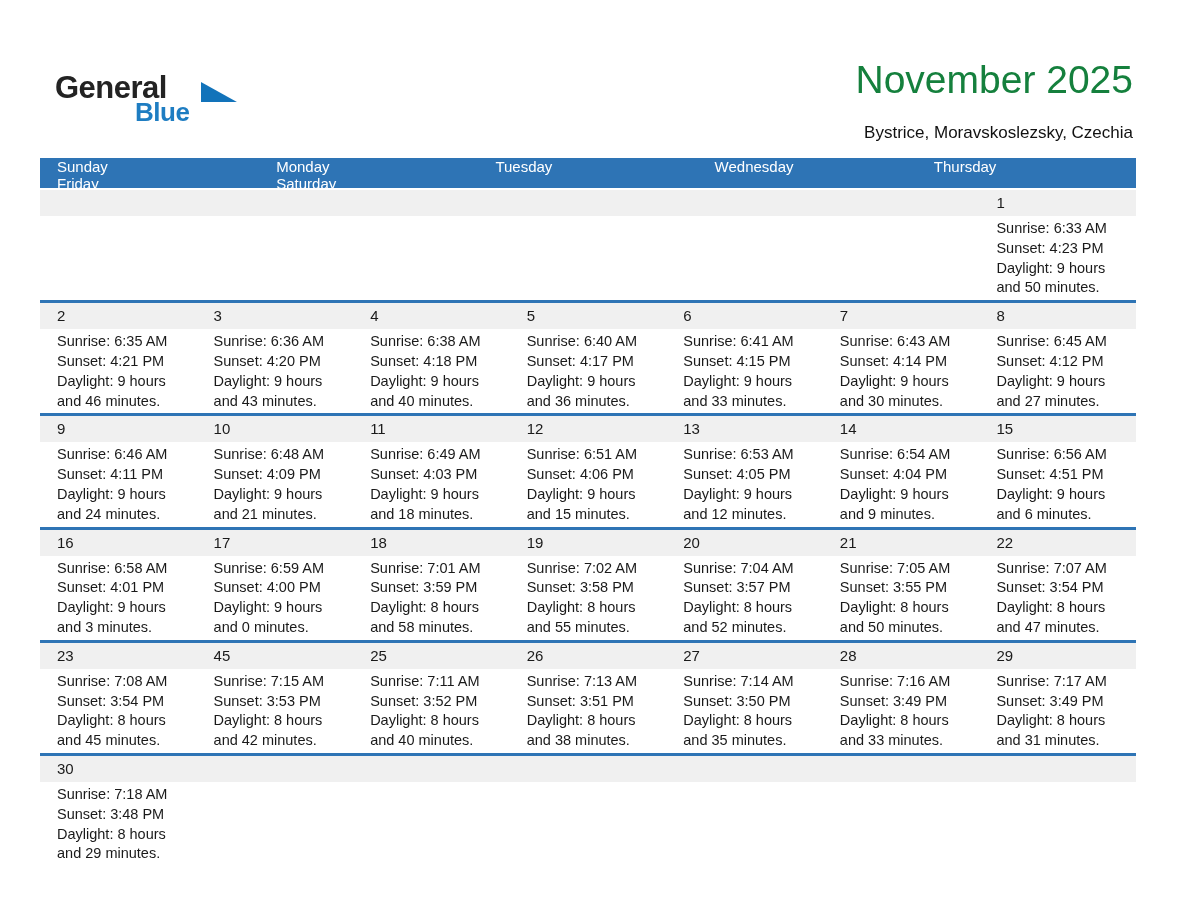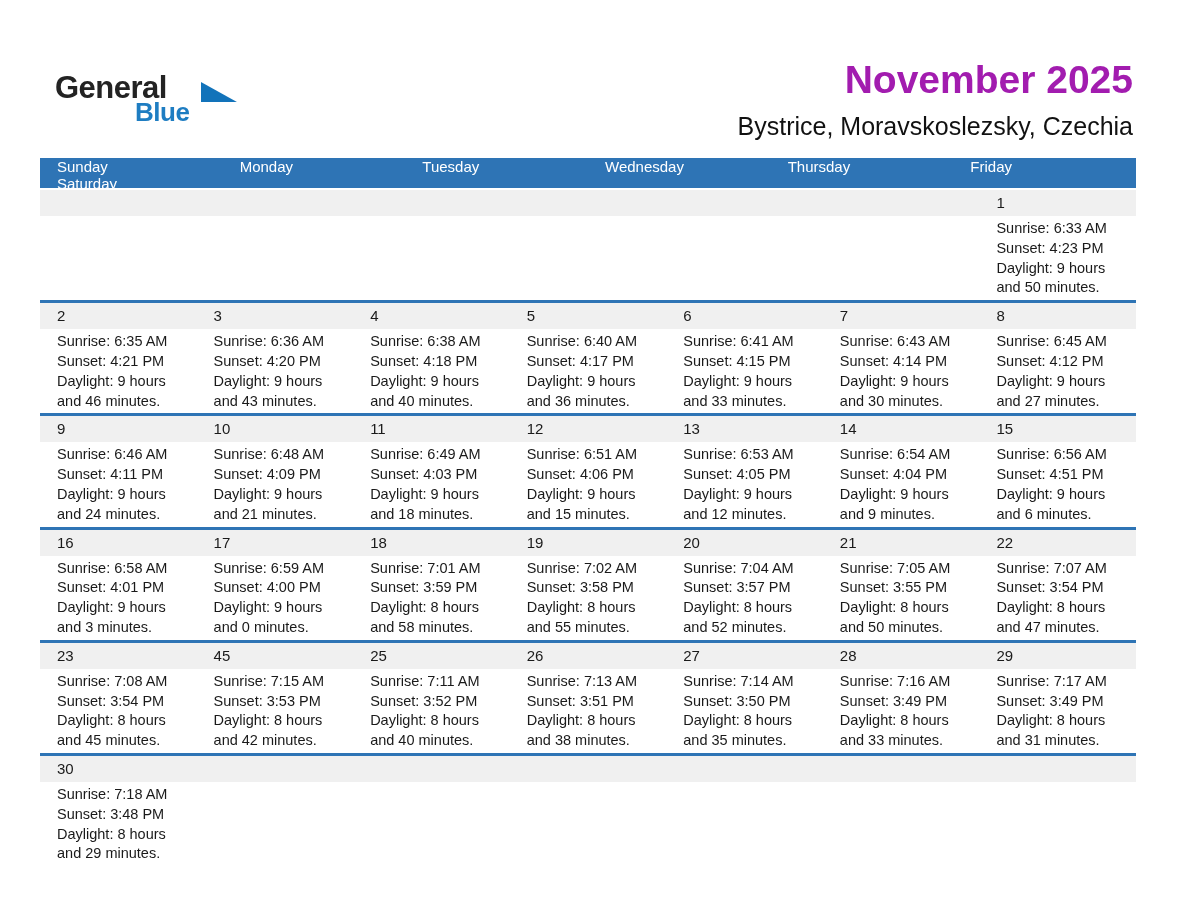--- a/index.html
+++ b/index.html
@@ -8,26 +8,26 @@
 
   
   .logo { position:absolute; left:55px; top:72px; width:240px; }
   .logo-row { display:flex; align-items:flex-end;gap:32px; }
   .logo-general { font-size:31px; font-weight:600; color:#232323; letter-spacing:-0.5px; line-height:1; }
   .logo-triangle { width:36px; height:20px; background:#1273BA; clip-path:polygon(0 0, 100% 100%, 0 100%); margin-left:2px; margin-bottom:1px; }
   .logo-blue { font-size:26px; font-weight:600; color:#1E7DC2; letter-spacing:-0.5px; line-height:1; margin-left:80px; margin-top:-4px; }
 
   
   .titleblock { position:absolute; top:58px; right:55px; text-align:right; }
-  .cal-title { font-size:39px; font-weight:700; color:#a21caf; line-height:1.15; }
-  .cal-subtitle { font-size:25px; font-weight:400; color:#111; margin-top:9px; }
+  .cal-title { font-size:39px; font-weight:400; color:#15803d; line-height:1.15; }
+  .cal-subtitle { font-size:17px; font-weight:400; color:#111; margin-top:20px; }
 
   
   .calendar { position:absolute; left:40px; top:158px; width:1096px; }
-  .weekday-row { display:grid; grid-template-columns:repeat(6,1fr); background:#2E74B5; height:30px; align-items:center; margin-bottom:2px; }
+  .weekday-row { display:grid; grid-template-columns:repeat(5,1fr); background:#2E74B5; height:30px; align-items:center; margin-bottom:2px; }
   .weekday { color:#ffffff; font-size:15px; padding-left:17px; }
 
   .week { display:grid; grid-template-columns:repeat(7,1fr); border-bottom:3px solid #2E74B5; min-height:107px; padding-bottom:2px; }
   .week.last { border-bottom:none; }
   .cell { font-size:14.5px; }
   .daynum { background:#F0F0F0; height:26px; line-height:26px; padding-left:17px; font-size:15px; color:#1a1a1a; }
   .line { padding-left:17px; line-height:19.8px; color:#1a1a1a; }
   .line.first { margin-top:3px; }
 </style>
 </head>

